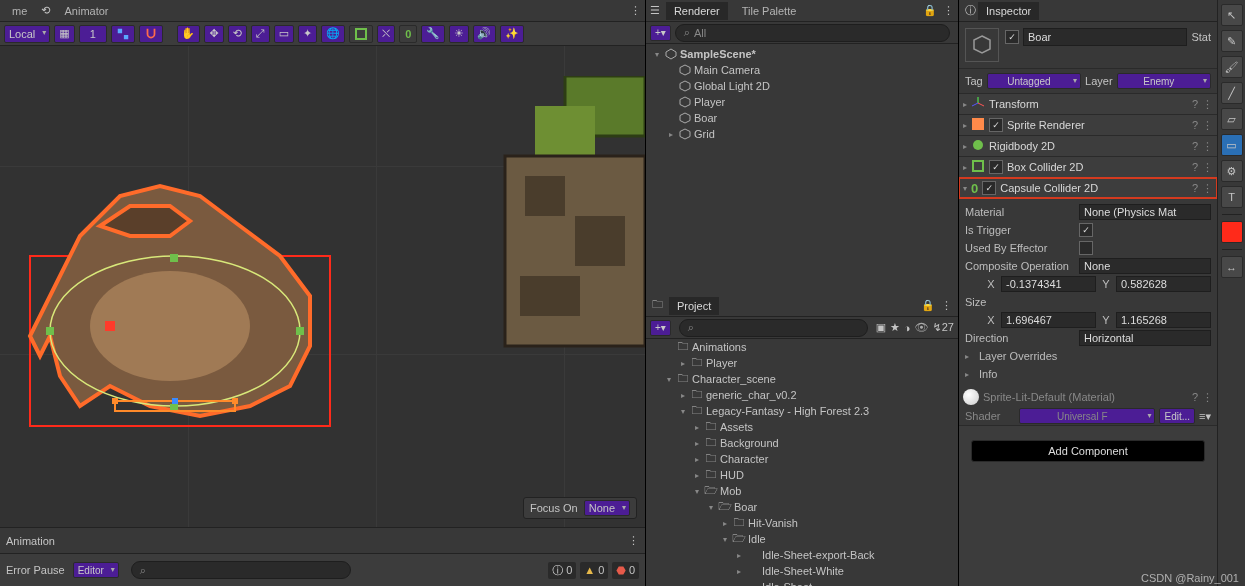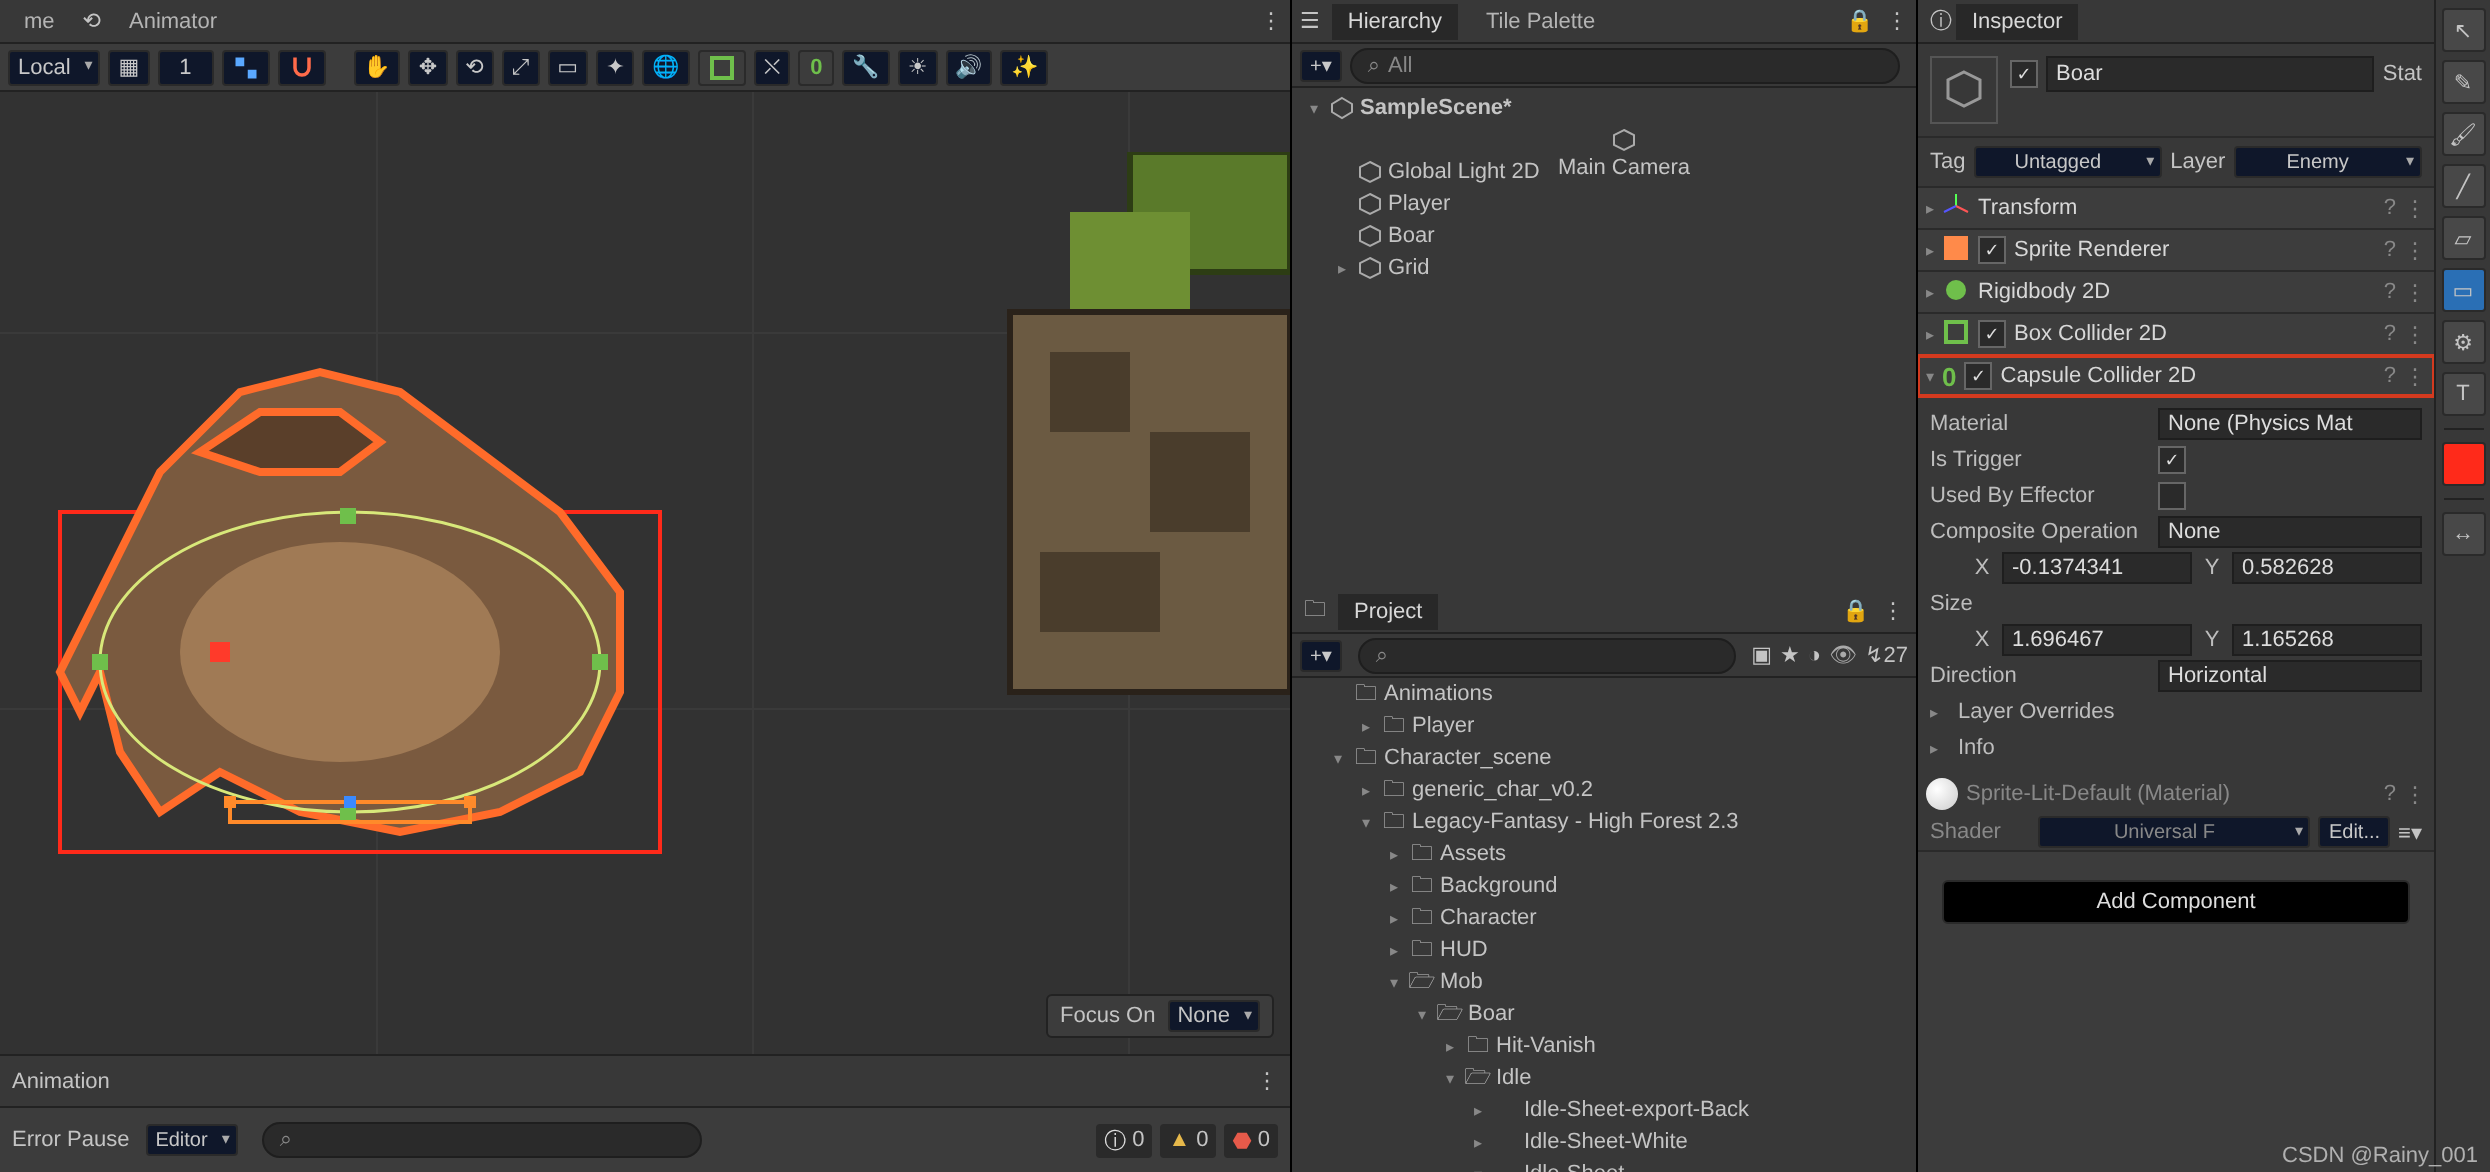--- a/index.html
+++ b/index.html
@@ -14,21 +14,21 @@
 #right{width:259px;display:flex;flex-direction:column;border-left:1px solid #000;background:#383838}
 #toolstrip{width:28px;background:#383838;border-left:1px solid #222;display:flex;flex-direction:column;align-items:center;padding-top:4px;gap:4px}
 
 
 .tabbar{height:22px;background:#383838;display:flex;align-items:center;border-bottom:1px solid #222;padding:0 4px;gap:6px}
 .tab{padding:3px 8px;color:#b4b4b4}
 .tab.active{background:#282828;color:#d8d8d8}
 
 
 #scene-toolbar{height:24px;background:#3c3c3c;display:flex;align-items:center;padding:0 4px;gap:4px;border-bottom:1px solid #222}
-.btn{height:18px;min-width:18px;padding:0 4px;background:#0f172a;border:1px solid #2a2a2a;border-radius:2px;display:flex;align-items:center;justify-content:center;color:#c8c8c8}
+.btn{height:18px;min-width:18px;padding:0 4px;background:#4c1d95;border:1px solid #2a2a2a;border-radius:2px;display:flex;align-items:center;justify-content:center;color:#c8c8c8}
 .btn.small{height:16px;font-size:10px}
 .dd{padding-right:14px;position:relative}
 .dd::after{content:"▾";position:absolute;right:3px;top:2px;font-size:8px;color:#aaa}
 .icon{width:14px;height:14px}
 
 
 #scene{flex:1;background:#323232;position:relative;overflow:hidden}
 .gridline-v{position:absolute;top:0;bottom:0;width:1px;background:#3a3a3a}
 .gridline-h{position:absolute;left:0;right:0;height:1px;background:#3a3a3a}
 #foliage{position:absolute;right:0;top:30px;width:180px;height:280px}
@@ -197,41 +197,41 @@
             <span style="color:#e65a4a">⬣</span>
             <span>0</span>
           </div>
       </div>
     </div>
   </div>
 
   <div id="mid">
     <div class="tabbar">
       <span>☰</span>
-      <span class="tab active">Hierarchy</span>
+      <span class="tab active">Renderer</span>
       <span class="tab">Tile Palette</span>
       <span style="flex:1"></span>
       <span>🔒</span>
       <span>⋮</span>
     </div>
     <div class="row" style="height:22px;padding:0 4px;border-bottom:1px solid #222">
       <div class="btn small">+▾</div>
       <div class="search">⌕ <span style="color:#888;margin-left:4px">All</span></div>
     </div>
     <div id="hier-body">
         <div class="tree-row" style="padding-left: 6px;">
           <span class="fold">▾</span>
           <span class="ico">
             <svg width="12" height="12" viewBox="0 0 12 12">
               <path d="M6 1l5 3v4l-5 3-5-3V4z" fill="none" stroke="#aaa"></path>
             </svg>
           </span>
           <span style="font-weight: bold;">SampleScene*</span>
         </div>
-        <div class="tree-row" style="padding-left: 20px; flex-direction: column;">
+        <div class="tree-row" style="padding-left: 20px;">
           <span class="fold"></span>
           <span class="ico">
             <svg width="12" height="12" viewBox="0 0 12 12">
               <path d="M6 1l5 2.5v5L6 11 1 8.5v-5z" fill="none" stroke="#aaa"></path>
             </svg>
           </span>
           <span>Main Camera</span>
         </div>
         <div class="tree-row" style="padding-left: 20px;">
           <span class="fold"></span>

